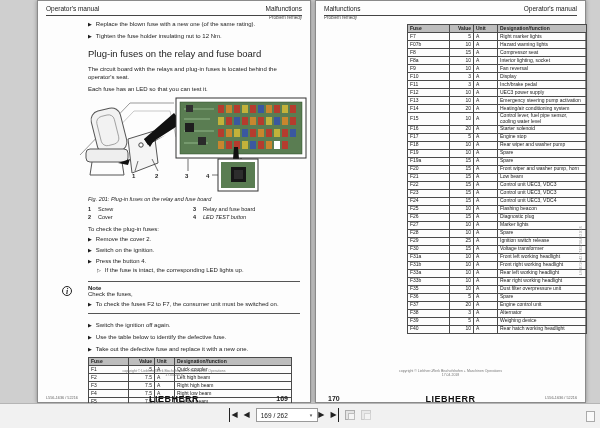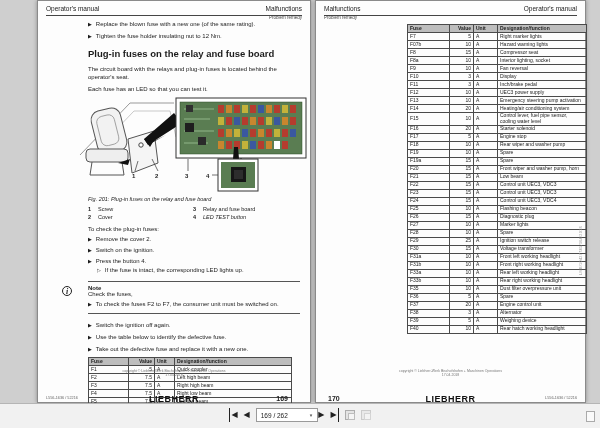--- a/index.html
+++ b/index.html
@@ -14,21 +14,21 @@
   
   .pg-head { position:absolute; top:4px; left:8px; right:8px; font-size:6.5px; color:#222;
              display:flex; justify-content:space-between; border-bottom:1px solid #444; padding-bottom:3px; }
   .pg-sub { position:absolute; top:14px; left:8px; right:8px; font-size:4.5px; color:#444; }
   .sub-r { text-align:right; } .sub-l { text-align:left; }
 
   
   .blt-row { display:flex; font-size:6px; line-height:1.3; margin:0 0 4px 0; }
   .blt { font-size:5px; margin-right:4px; line-height:1.55; }
   .blt-sub { font-size:5px; margin:0 4px 0 9px; line-height:1.55; }
-  .h1 { font-size:9.5px; font-weight:bold; margin:7px 0 6px 0; }
+  .h1 { font-size:9.5px; font-weight:normal; margin:7px 0 6px 0; }
   .para { font-size:6px; line-height:1.35; margin-bottom:4px; width:210px; }
 
   .content-l { position:absolute; top:20px; left:50px; right:10px; }
   .fig-wrap { position:relative; width:232px; height:96px; margin:2px 0 3px -10px; }
   .fig-cap { font-size:5.5px; font-style:italic; margin:2px 0 4px 0; }
   .legend { display:grid; grid-template-columns:10px 95px 10px 95px; font-size:5.5px; row-gap:2px; margin-bottom:5px; }
   .legend b { font-weight:bold; }
   .leg-it { font-style:italic; }
 
   .note-block { position:relative; border-top:1px solid #555; border-bottom:1px solid #555;

